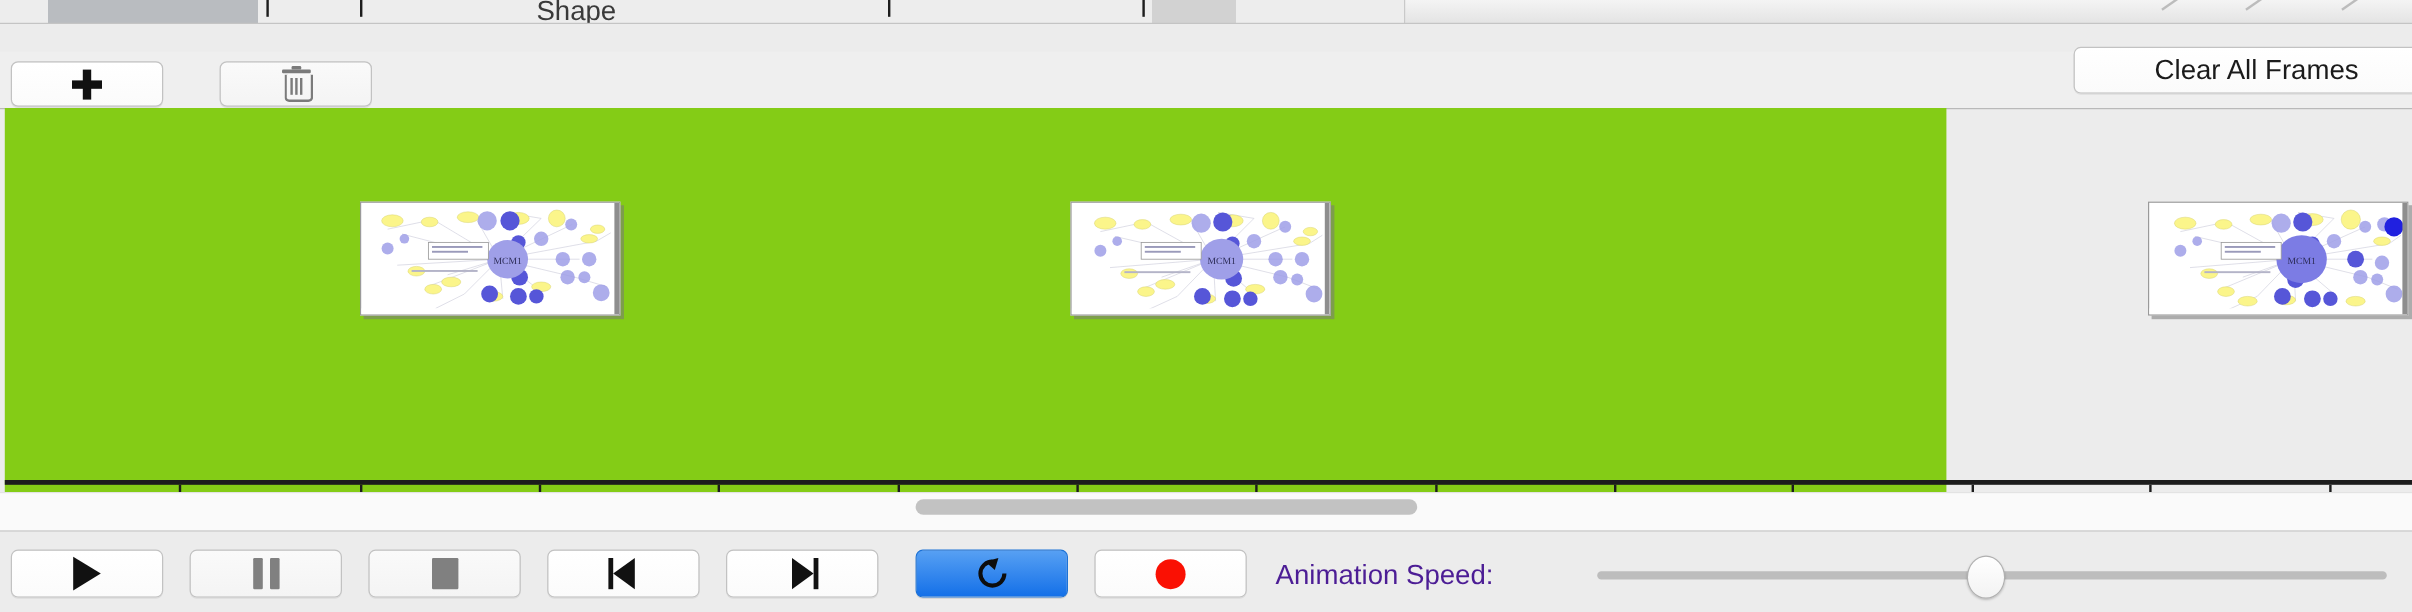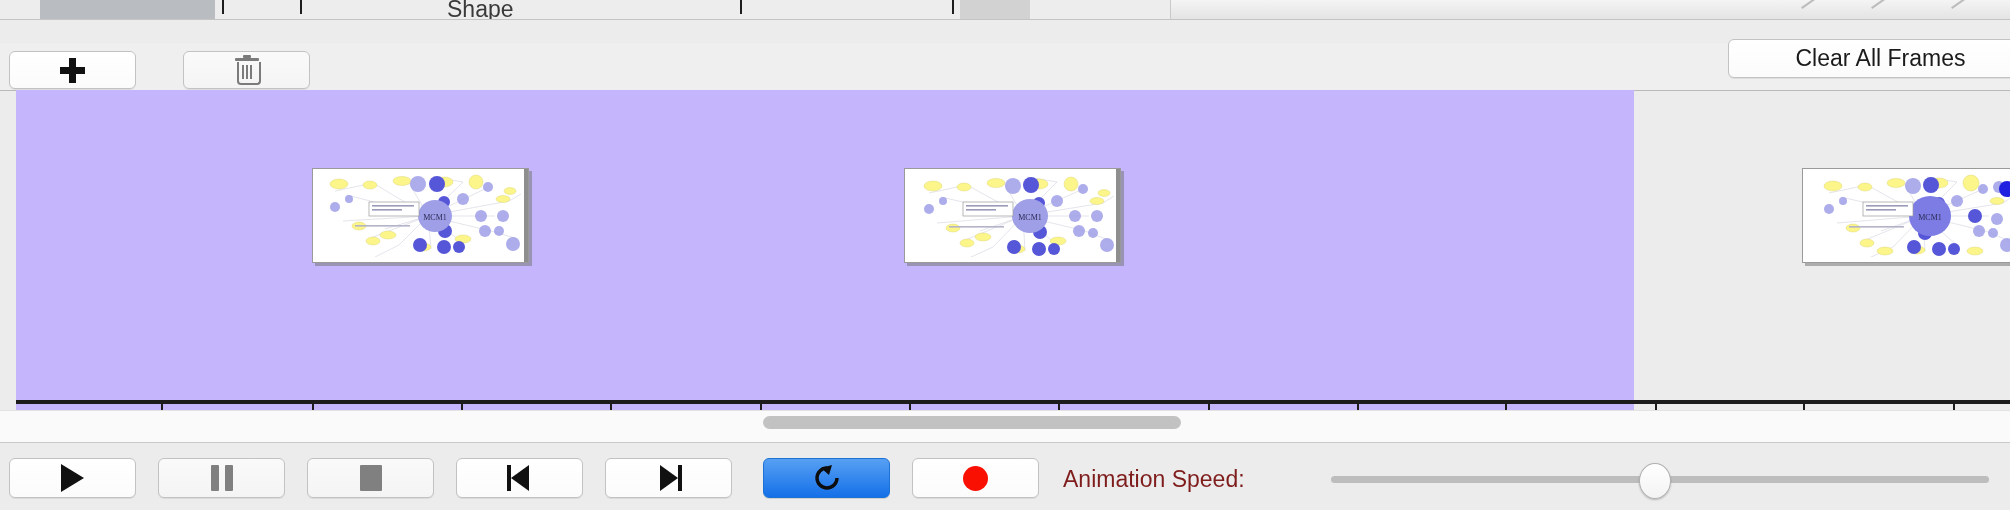--- a/index.html
+++ b/index.html
@@ -58,21 +58,21 @@
   
   .trash{width:26px;height:28px;position:relative;}
   .trash .lid{position:absolute;left:1px;top:2px;width:24px;height:3px;background:#7b7b7b;border-radius:1px;}
   .trash .handle{position:absolute;left:9px;top:-1px;width:8px;height:3px;background:#7b7b7b;border-radius:1px;}
   .trash .can{position:absolute;left:3px;top:6px;width:20px;height:21px;
     border:2px solid #7b7b7b;border-top:0;border-radius:0 0 4px 4px;}
   .trash .bar{position:absolute;top:9px;width:2px;height:14px;background:#7b7b7b;}
   .trash .b1{left:8px;} .trash .b2{left:12px;} .trash .b3{left:16px;}
 
   
-  .timeline{position:absolute;left:16px;top:90px;width:1618px;height:320px;background:#c4b5fd;}
+  .timeline{position:absolute;left:4px;top:90px;width:1618px;height:320px;background:#84cc16;}
   .frame{position:absolute;width:215px;height:93px;background:#fff;
     border:1px solid #9a9a9a;box-shadow:3px 3px 0 rgba(120,120,120,.55);overflow:hidden;}
   .frame .edge{position:absolute;right:0;top:0;width:4px;height:100%;background:#8e8e8e;}
   .frame svg{display:block;}
 
   
   .ruler{position:absolute;left:0;top:310px;width:2010px;height:4px;background:#1c1c1c;}
   .tick{position:absolute;background:#1c1c1c;width:2px;}
   .tick.major{top:314px;height:22px;}
   .tick.minor{top:314px;height:11px;}
@@ -111,21 +111,21 @@
   .ico-stop{width:22px;height:26px;background:#808080;border-radius:1px;}
   .ico-prev,.ico-next{width:26px;height:26px;position:relative;}
   .ico-prev .bar,.ico-next .bar{position:absolute;top:0;width:4px;height:26px;background:#111;}
   .ico-prev .bar{left:0;} .ico-next .bar{right:0;}
   .ico-prev .tri{position:absolute;left:4px;top:0;width:0;height:0;
     border-right:18px solid #111;border-top:13px solid transparent;border-bottom:13px solid transparent;}
   .ico-next .tri{position:absolute;right:4px;top:0;width:0;height:0;
     border-left:18px solid #111;border-top:13px solid transparent;border-bottom:13px solid transparent;}
   .ico-record{width:25px;height:25px;border-radius:50%;background:#fa1003;}
 
-  .speed-label{position:absolute;left:1063px;top:466px;font-size:23px;color:#7f1d1d;}
+  .speed-label{position:absolute;left:1063px;top:466px;font-size:23px;color:#4c1d95;}
   .slider-track{position:absolute;left:1331px;top:476px;width:658px;height:7px;
     border-radius:4px;background:#bdbdbd;}
   .slider-thumb{position:absolute;left:1639px;top:463px;width:30px;height:34px;
     border-radius:50%;background:linear-gradient(#ffffff,#f3f3f3);
     border:1px solid #b0b0b0;box-shadow:0 1px 2px rgba(0,0,0,.22);}
 </style>
 </head>
 <body>
 
 <div class="app">

